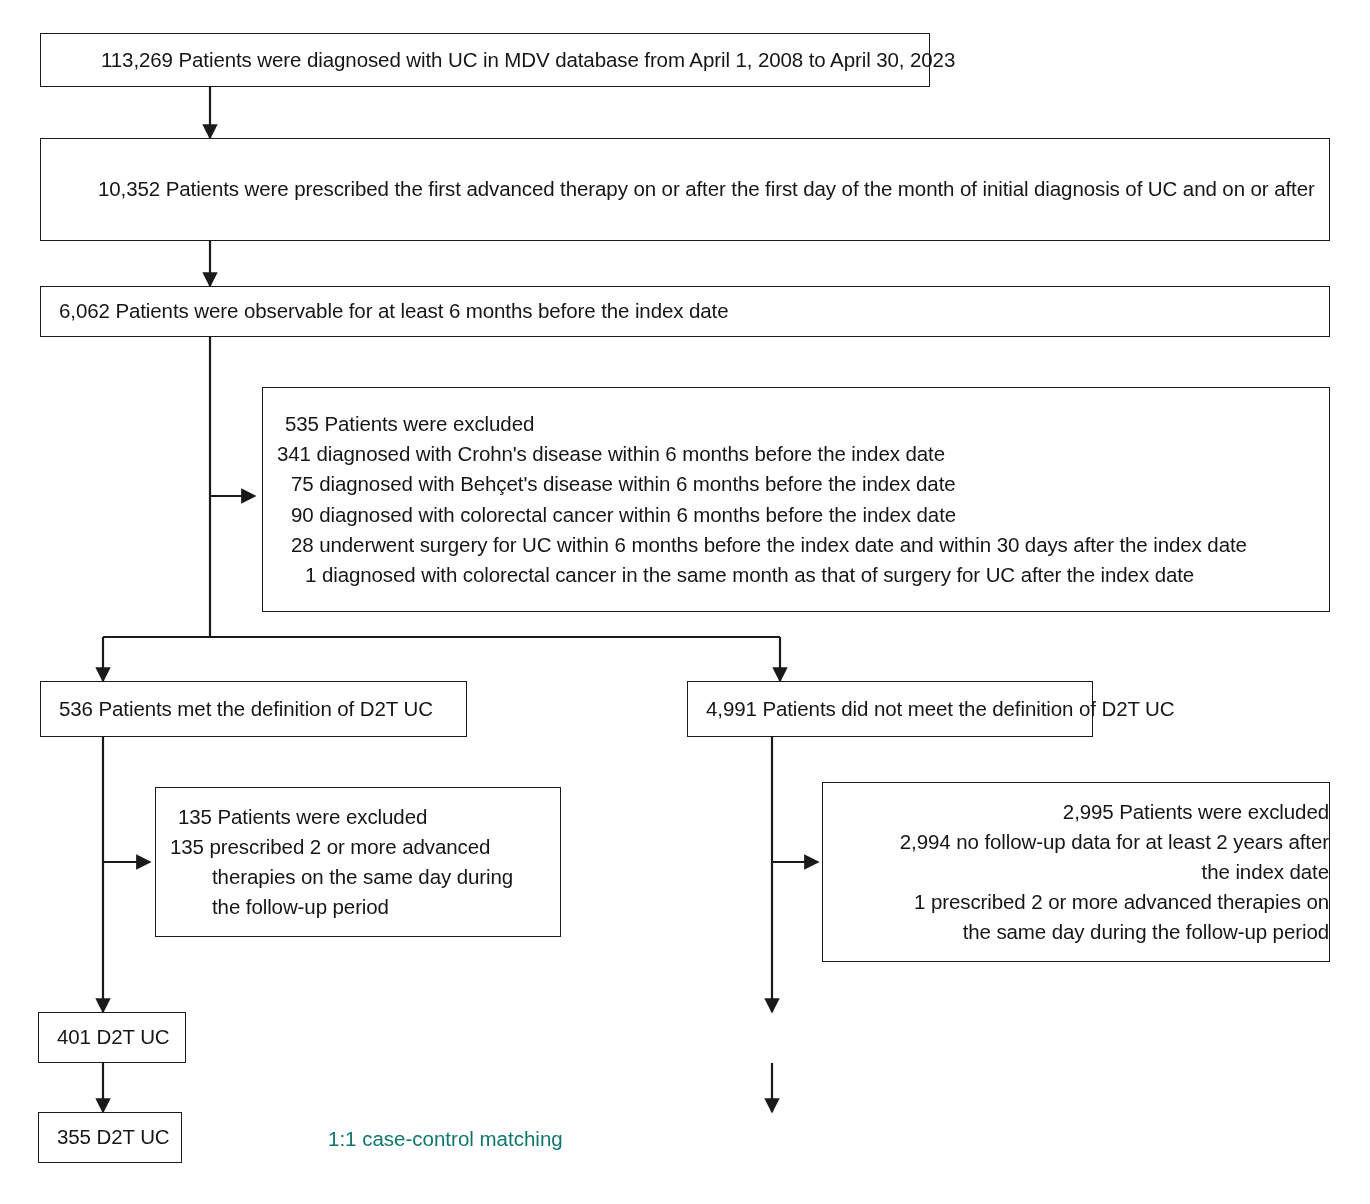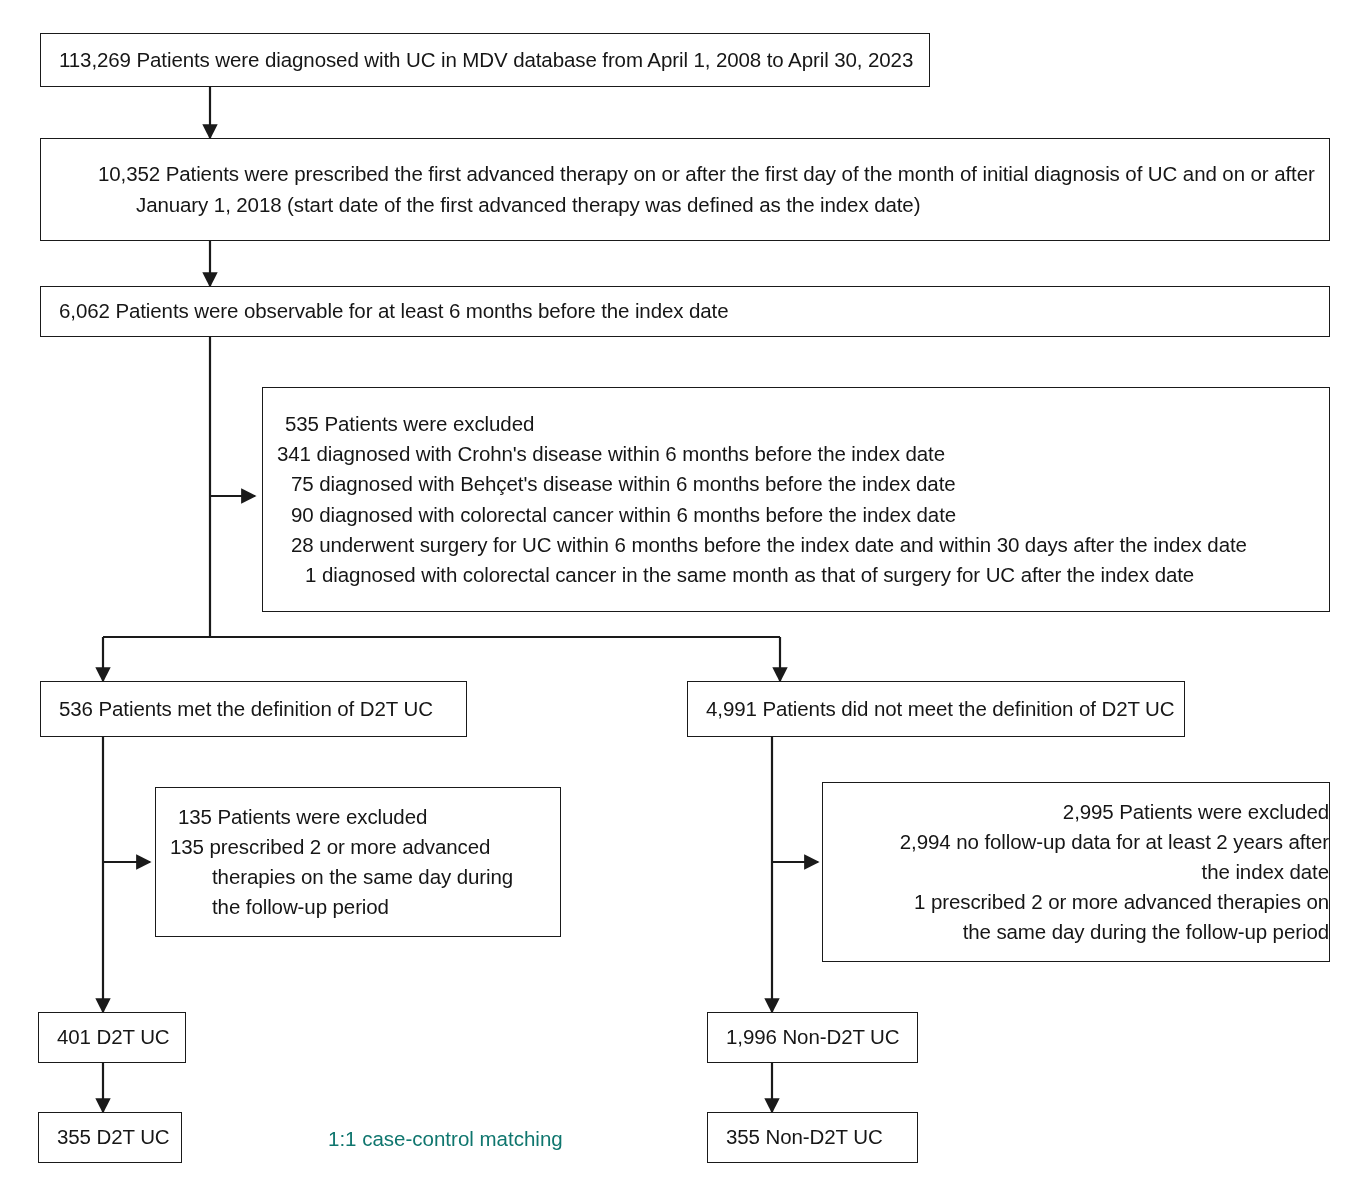--- a/index.html
+++ b/index.html
@@ -89,47 +89,46 @@
 
       <line x1="103" y1="1063" x2="103" y2="1112" marker-end="url(#arrow)"></line>
 
       <line x1="772" y1="737" x2="772" y2="1012" marker-end="url(#arrow)"></line>
       <path d="M 772 862 L 818 862" marker-end="url(#arrow)"></path>
 
       <line x1="772" y1="1063" x2="772" y2="1112" marker-end="url(#arrow)"></line>
     </g>
   </svg>
 
-  <div class="box" style="left:40px; top:33px; width:890px; height:54px;">
+  <div class="box" style="left:40px; top:33px; width:890px; height:54px;padding-left:42px;">
     <div class="line pad-l">113,269 Patients were diagnosed with UC in MDV database from April 1, 2008 to April 30, 2023</div>
   </div>
 
   <div class="box" style="left:40px; top:138px; width:1290px; height:103px;padding-left:39px;">
     <div class="line pad-l">10,352 Patients were prescribed the first advanced therapy on or after the first day of the month of initial diagnosis of UC and on or after</div>
-    <div class="line pad-l indent4">January 1, 2018 (start date of the first advanced therapy was defined as the index date)</div>
   </div>
 
   <div class="box" style="left:40px; top:286px; width:1290px; height:51px;">
     <div class="line pad-l">6,062 Patients were observable for at least 6 months before the index date</div>
   </div>
 
   <div class="box" style="left:262px; top:387px; width:1068px; height:225px;">
     <div class="line pad-l-excl">535 Patients were excluded</div>
     <div class="line pad-l-excl indent1">341 diagnosed with Crohn's disease within 6 months before the index date</div>
     <div class="line pad-l-excl indent2">75 diagnosed with Behçet's disease within 6 months before the index date</div>
     <div class="line pad-l-excl indent2">90 diagnosed with colorectal cancer within 6 months before the index date</div>
     <div class="line pad-l-excl indent2">28 underwent surgery for UC within 6 months before the index date and within 30 days after the index date</div>
     <div class="line pad-l-excl indent3">1 diagnosed with colorectal cancer in the same month as that of surgery for UC after the index date</div>
   </div>
 
   <div class="box" style="left:40px; top:681px; width:427px; height:56px;">
     <div class="line pad-l">536 Patients met the definition of D2T UC</div>
   </div>
 
-  <div class="box" style="left:687px; top:681px; width:498px; height:56px;">
+  <div class="box" style="left:687px; top:681px; width:406px; height:56px;">
     <div class="line pad-l">4,991 Patients did not meet the definition of D2T UC</div>
   </div>
 
   <div class="box" style="left:155px; top:787px; width:406px; height:150px;">
     <div class="line pad-l-excl">135 Patients were excluded</div>
     <div class="line pad-l-excl indent1">135 prescribed 2 or more advanced</div>
     <div class="line pad-l-excl indent4">therapies on the same day during</div>
     <div class="line pad-l-excl indent4">the follow-up period</div>
   </div>
 
@@ -138,27 +137,21 @@
     <div class="line pad-l-excl indent1">2,994 no follow-up data for at least 2 years after</div>
     <div class="line pad-l-excl indent5">the index date</div>
     <div class="line pad-l-excl indent4">1 prescribed 2 or more advanced therapies on</div>
     <div class="line pad-l-excl indent5">the same day during the follow-up period</div>
   </div>
 
   <div class="box" style="left:38px; top:1012px; width:148px; height:51px;">
     <div class="line pad-l">401 D2T UC</div>
   </div>
 
-  <div class="box" style="left:707px; top:1012px; width:211px; height:51px;">
-    <div class="line pad-l">1,996 Non-D2T UC</div>
-  </div>
 
   <div class="box" style="left:38px; top:1112px; width:144px; height:51px;">
     <div class="line pad-l">355 D2T UC</div>
   </div>
 
-  <div class="box" style="left:707px; top:1112px; width:211px; height:51px;">
-    <div class="line pad-l">355 Non-D2T UC</div>
-  </div>
 
   <div class="caption" style="left:328px; top:1127px;">1:1 case-control matching</div>
 
 </div>
 
 </body></html>

